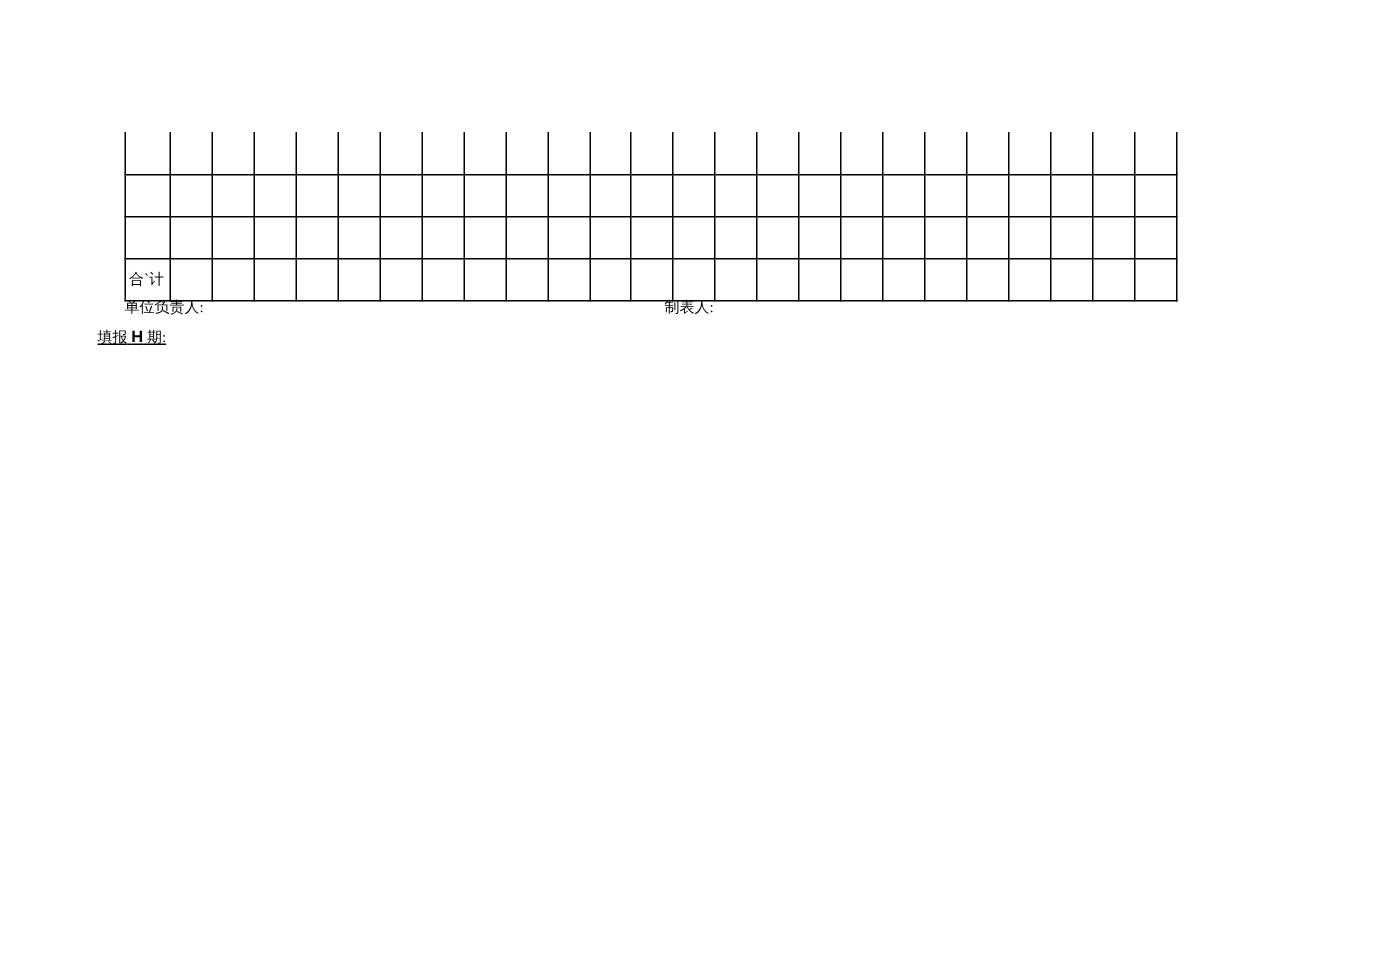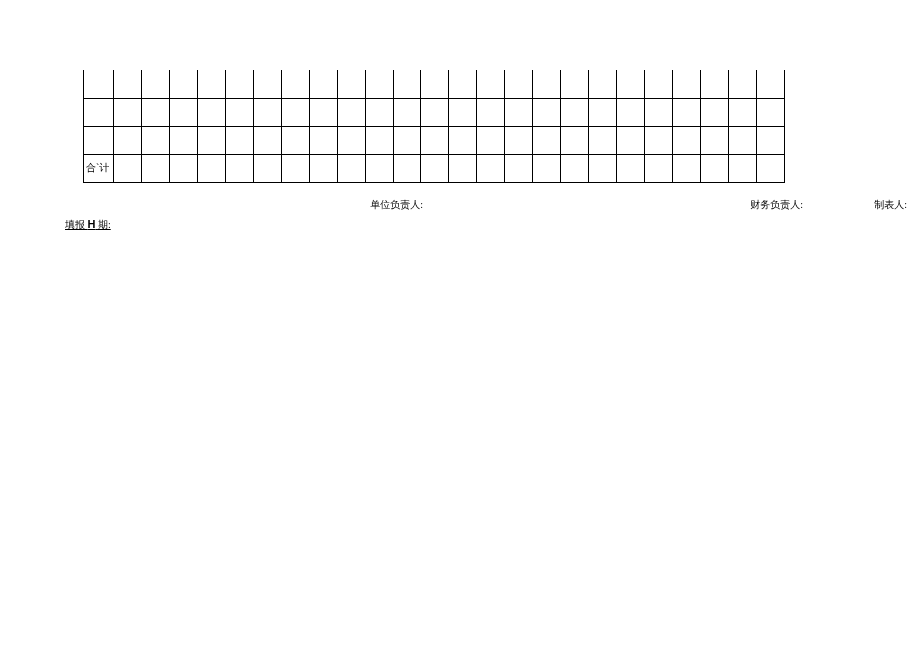--- a/index.html
+++ b/index.html
@@ -11,21 +11,21 @@
       font-family: "SimSun", "宋体", serif;
       font-size: 10px;
       background: #fff;
       width: 920px;
       height: 651px;
       position: relative;
     }
     .table-container {
       position: absolute;
       left: 83px;
-      top: 70px;
+      top: 88px;
       width: 702px;
     }
     table {
       border-collapse: collapse;
       width: 100%;
       table-layout: fixed;
     }
     td {
       border: 1px solid #000;
       height: 28px;
@@ -43,21 +43,20 @@
     .footer-labels {
       position: absolute;
       left: 83px;
       top: 198px;
       width: 824px;
       display: flex;
       font-size: 10px;
     }
     .footer-labels > div {
       white-space: nowrap;
-      text-align: right;
     }
     .unit-head {
       flex: 0 0 340px;
     }
     .finance-head {
       flex: 0 0 380px;
     }
     .preparer {
       flex: 1;
       margin-left: 20px;
@@ -188,21 +187,20 @@
           <td></td>
           <td></td>
           <td></td>
         </tr>
       </tbody>
   </table>
 </div>
 
 <div class="footer-labels">
   <div class="unit-head">单位负责人:</div>
-  <div class="finance-head">财务负责人:</div>
   <div class="preparer">制表人:</div>
 </div>
 
 <div class="fill-date">
   <span>填报</span>
   <span class="big-h">H</span>
   <span>期:</span>
 </div>
 
 </body></html>

